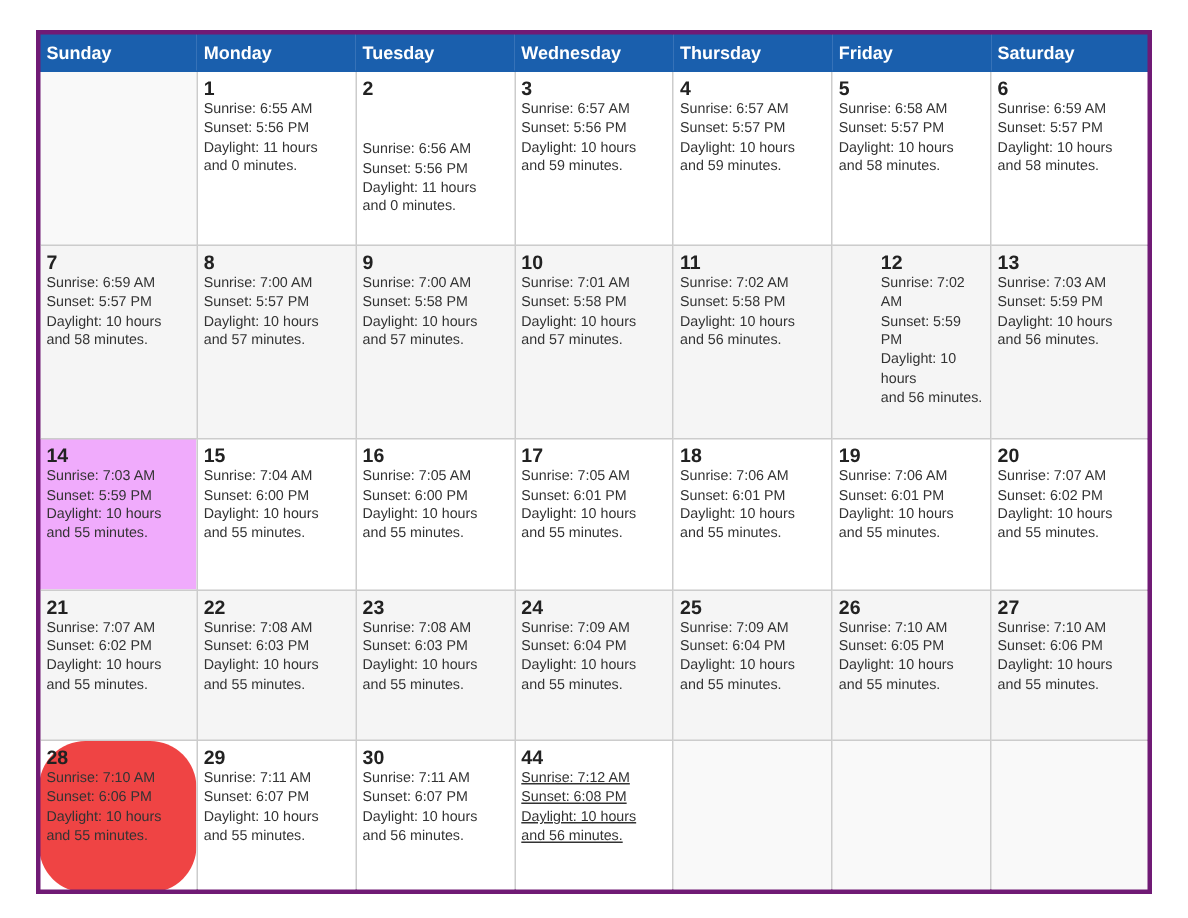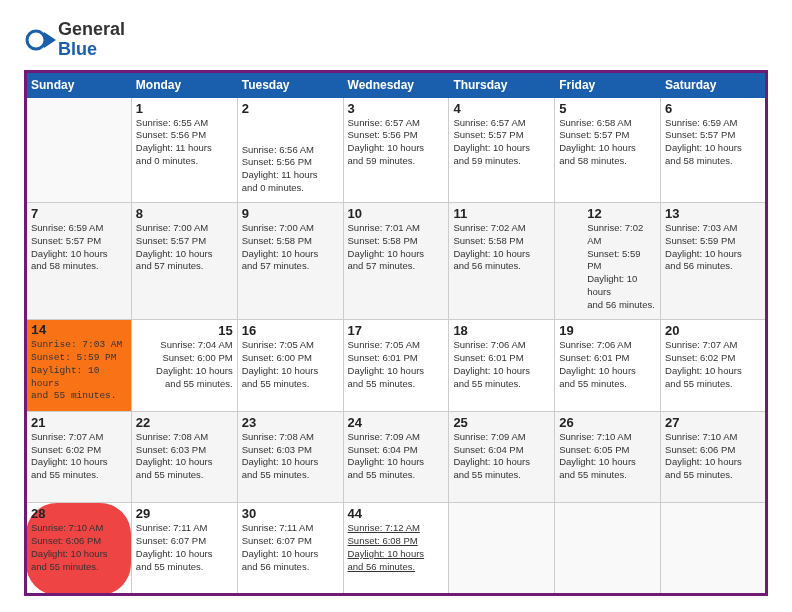--- a/index.html
+++ b/index.html
@@ -84,38 +84,20 @@
     }
     .empty { background: #f9f9f9; }
     tr:nth-child(odd) td { background: #fff; }
     tr:nth-child(even) td { background: #f5f5f5; }
     .calendar thead tr th { background: #1a5fad; }
   </style>
 </head>
 <body>
 
 <div class="page">
-  <div class="header">
-    <div class="logo">
-      <div class="logo-row">
-        <svg width="32" height="32" viewBox="0 0 32 32">
-          <circle cx="12" cy="16" r="9" fill="none" stroke="#1a5fad" stroke-width="3"></circle>
-          <polygon points="20,8 32,16 20,24" fill="#1a5fad"></polygon>
-        </svg>
-        <div style="line-height:1.1">
-          <div style="font-size:18px;font-weight:bold;color:#333;">General</div>
-          <div style="font-size:18px;font-weight:bold;color:#1a5fad;">Blue</div>
-        </div>
-      </div>
-    </div>
-    <div class="title-area">
-      <div class="month-title"></div>
-      <div class="location"></div>
-    </div>
-  </div>
 
   <table class="calendar" id="calendar-table">
     <thead>
       <tr id="header-row">
           <th>Sunday</th>
           <th>Monday</th>
           <th>Tuesday</th>
           <th>Wednesday</th>
           <th>Thursday</th>
           <th>Friday</th>
@@ -213,28 +195,28 @@
           </td>
           <td style="background: rgb(245, 245, 245);">
             <span class="day-num">13</span>
             <div class="day-info" style="white-space: pre-line;">Sunrise: 7:03 AM
 Sunset: 5:59 PM
 Daylight: 10 hours
 and 56 minutes.</div>
           </td>
         </tr>
         <tr>
-          <td style="background: #f97316; font-family: Liberation Mono, monospace;">
+          <td style="background: #f0abfc;">
             <span class="day-num">14</span>
             <div class="day-info" style="white-space: pre-line;">Sunrise: 7:03 AM
 Sunset: 5:59 PM
 Daylight: 10 hours
 and 55 minutes.</div>
           </td>
-          <td style="background: rgb(255, 255, 255); text-align: right;">
+          <td style="background: rgb(255, 255, 255);">
             <span class="day-num">15</span>
             <div class="day-info" style="white-space: pre-line;">Sunrise: 7:04 AM
 Sunset: 6:00 PM
 Daylight: 10 hours
 and 55 minutes.</div>
           </td>
           <td style="background: rgb(255, 255, 255);">
             <span class="day-num">16</span>
             <div class="day-info" style="white-space: pre-line;">Sunrise: 7:05 AM
 Sunset: 6:00 PM

